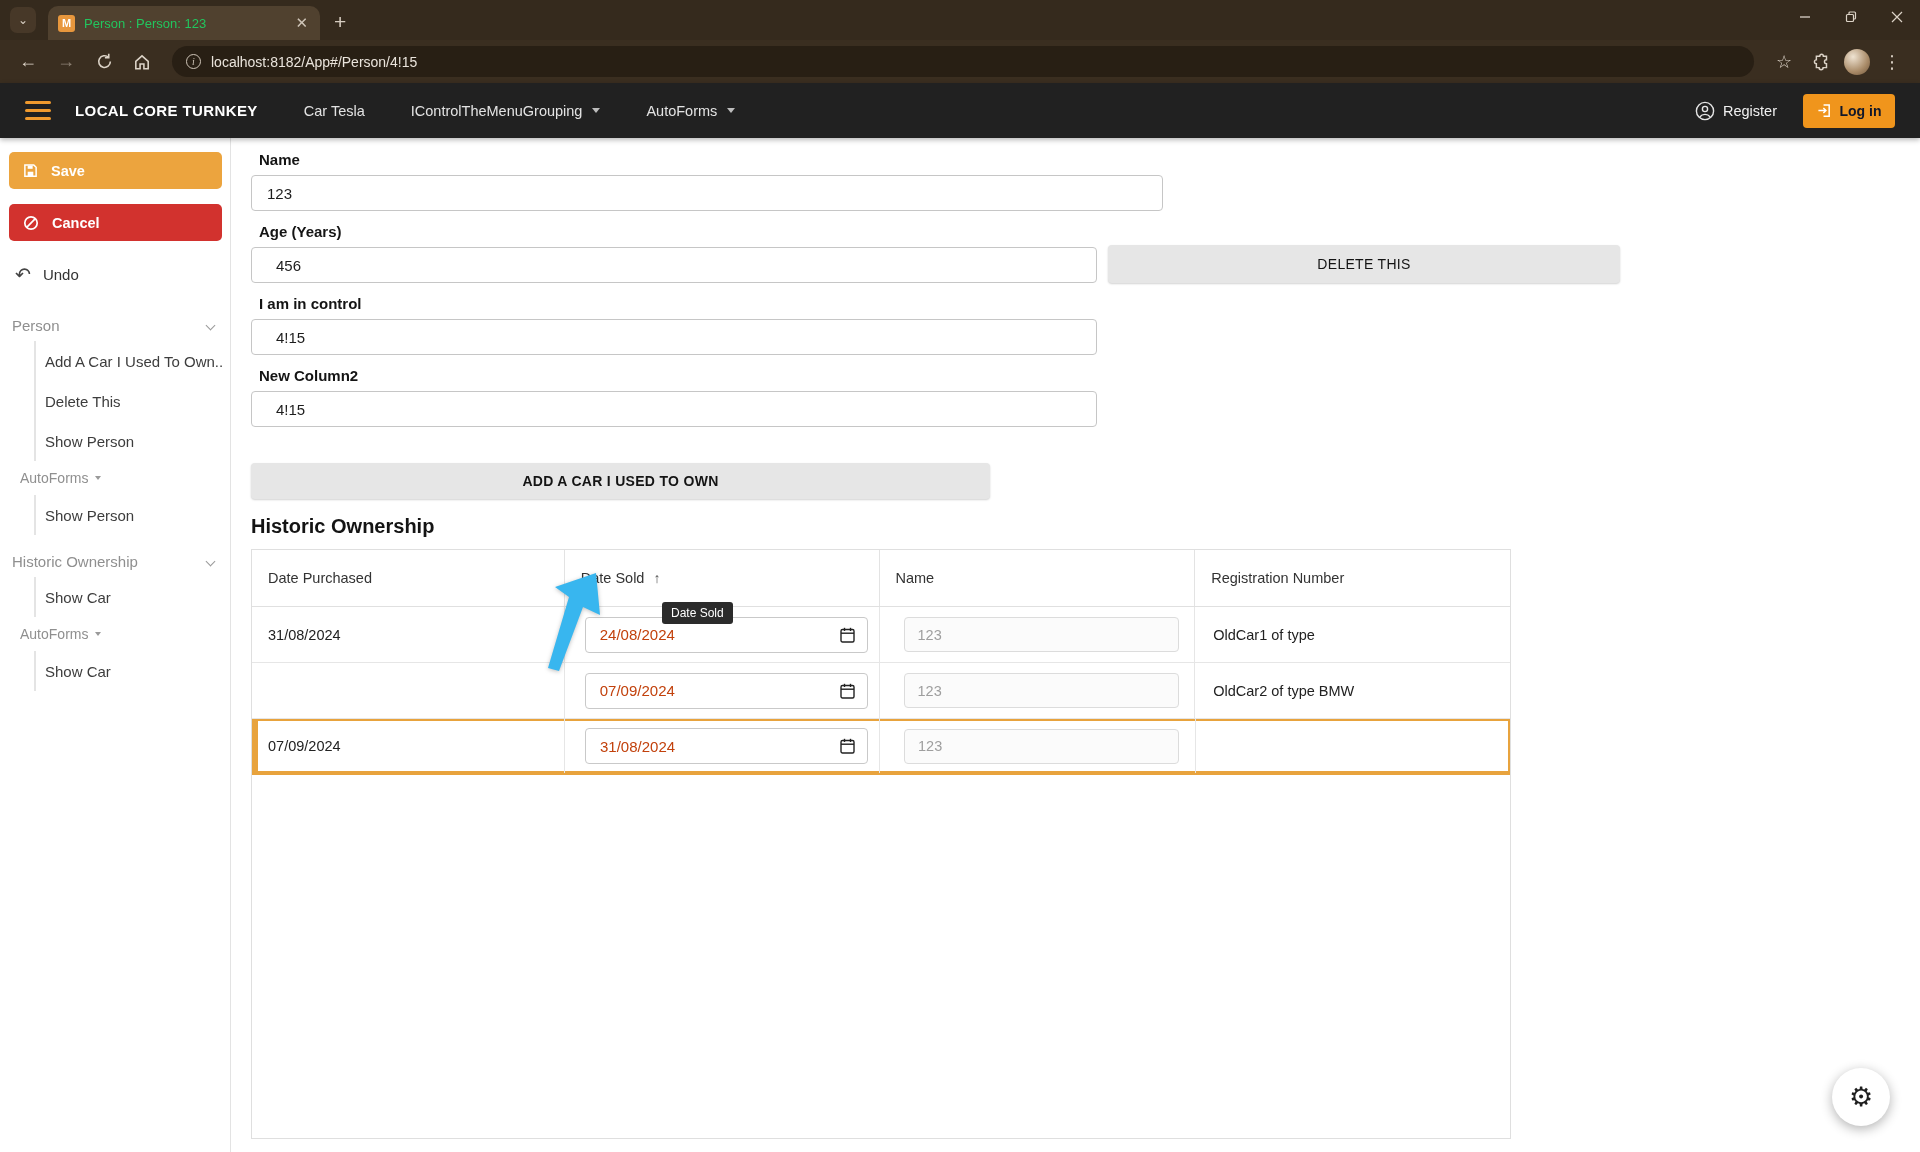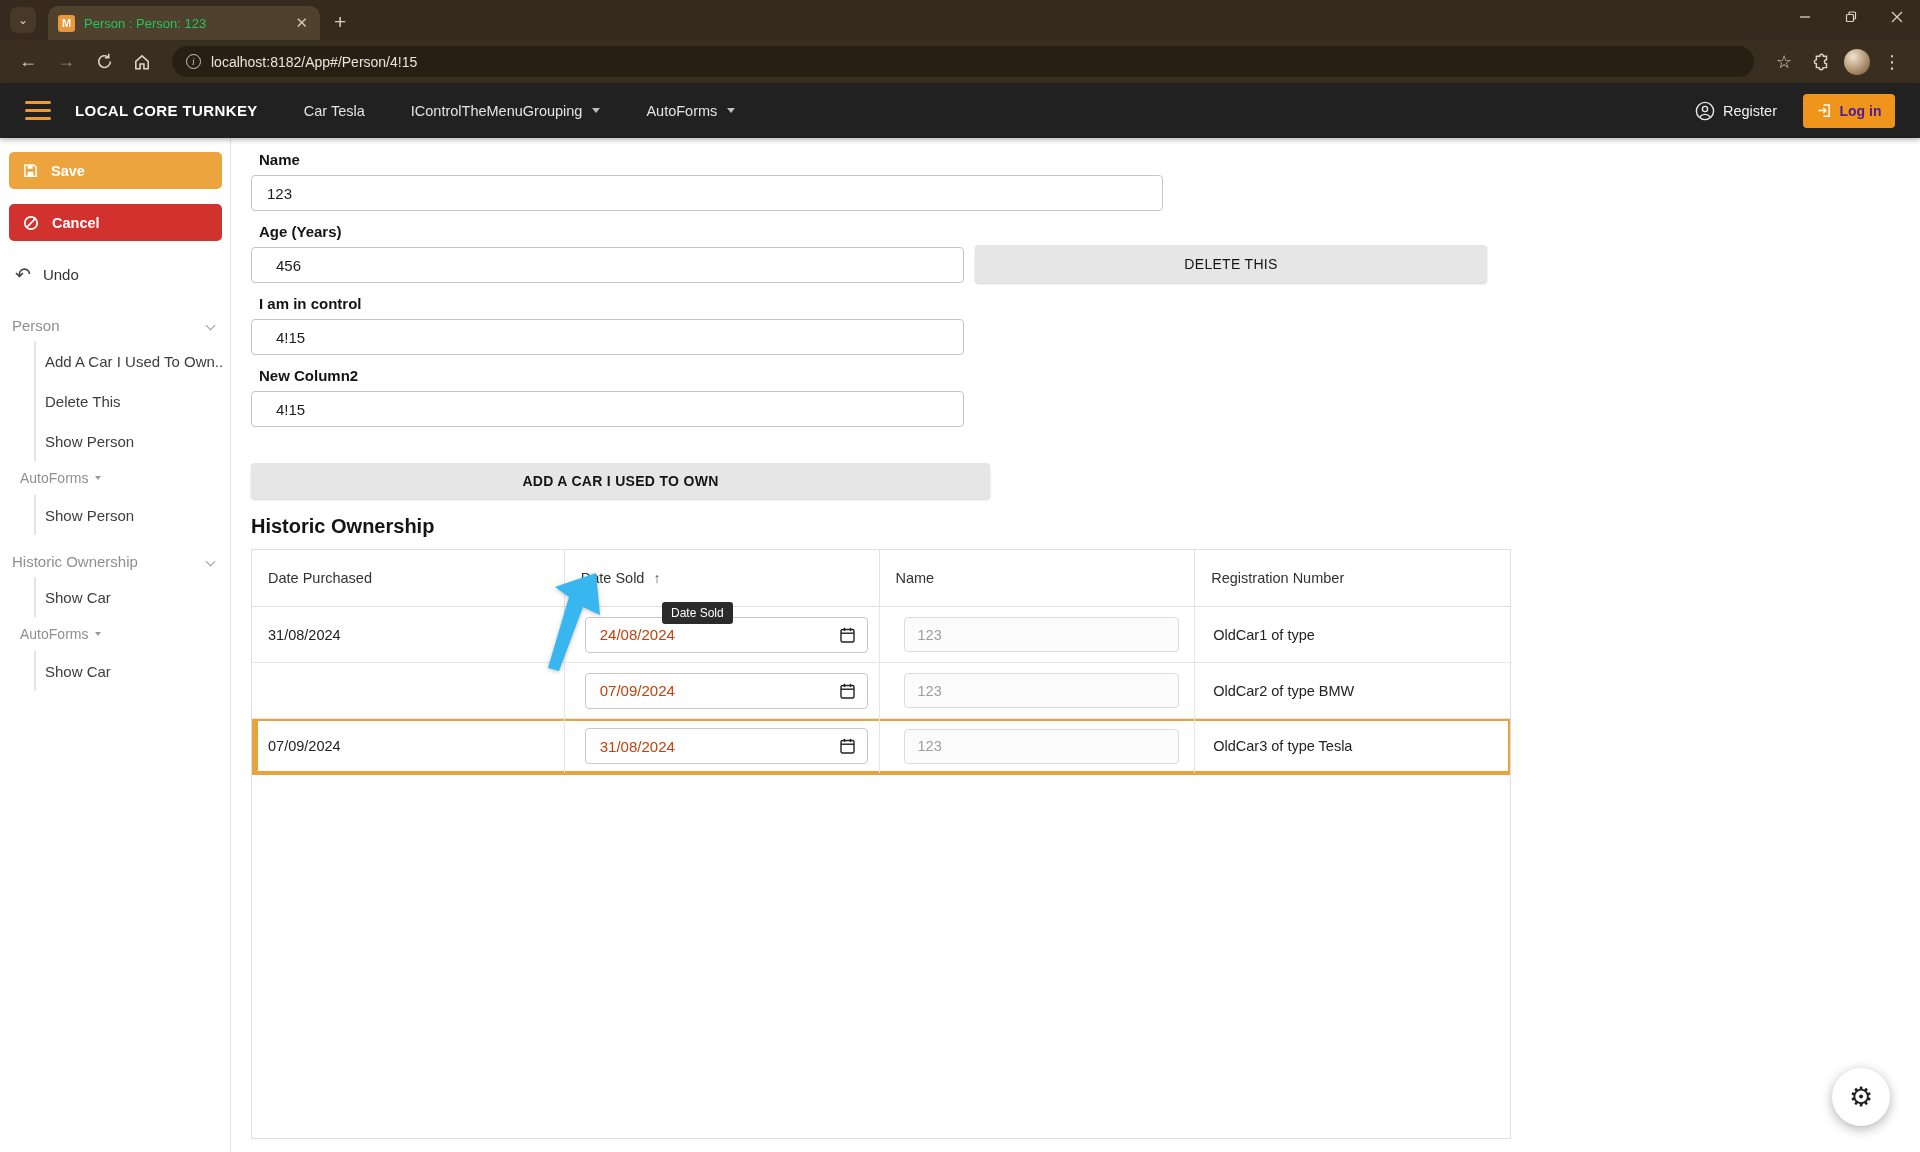--- a/index.html
+++ b/index.html
@@ -38,21 +38,21 @@
   .appnav { height:55px; background:#212121; display:flex; align-items:center; padding:0 25px;
             box-shadow:0 2px 5px rgba(0,0,0,.28); z-index:20; flex:0 0 auto; }
   .burger { width:26px; display:flex; flex-direction:column; gap:5px; margin-right:24px; }
   .burger i { display:block; height:3px; border-radius:2px; background:#F09A2E; }
   .brand { color:#fff; font-weight:bold; font-size:15px; letter-spacing:.4px; margin-right:46px; white-space:nowrap;}
   .navitem { color:#E3E3E3; font-size:14.5px; margin-right:46px; display:flex; align-items:center; gap:10px; white-space:nowrap;}
   .caret { width:0; height:0; border-left:4.5px solid transparent; border-right:4.5px solid transparent;
            border-top:5px solid #BDBDBD; }
   .nav-right { margin-left:auto; display:flex; align-items:center; gap:26px; }
   .register { display:flex; align-items:center; gap:8px; color:#F0F0F0; font-size:14.5px; }
-  .login { width:92px; height:34px; background:#F0951C; border:none; border-radius:4px; color:#4c1d95;
+  .login { width:92px; height:34px; background:#F0951C; border:none; border-radius:4px; color:#0f172a;
            font-weight:bold; font-size:14px; display:flex; align-items:center; justify-content:center; gap:8px;
            font-family:"Liberation Sans",sans-serif; }
 
   
   .workspace { flex:1; display:flex; min-height:0; }
   .sidebar { width:231px; border-right:1px solid #E3E3E3; background:#fff; flex:0 0 auto; }
   .side-btn { height:37px; margin:0 9px; border:none; border-radius:5px; width:213px; color:#fff;
               font-weight:bold; font-size:14.5px; display:flex; align-items:center; gap:13px; padding-left:14px;
               font-family:"Liberation Sans",sans-serif; }
   .save { background:#ECA43E; margin-top:14px; }
@@ -70,21 +70,21 @@
   .subheader { margin-left:20px; height:34px; display:flex; align-items:center; gap:7px; color:#8F8F8F; font-size:14px; }
   .subchev { width:0; height:0; border-left:3.5px solid transparent; border-right:3.5px solid transparent;
              border-top:4px solid #9A9A9A; }
 
   .main { flex:1; padding:13px 0 0 20px; position:relative; background:#fff; }
   .field { margin-bottom:12px; }
   .field label { display:block; font-size:15px; font-weight:bold; color:#141414; margin:0 0 7px 8px; }
   .fld { height:36px; border:1px solid #C6C6C6; border-radius:4px; padding:0 15px; font-size:15px; color:#1d1d1d;
          font-family:"Liberation Sans",sans-serif; background:#fff; }
   .w-name { width:912px; }
-  .w-std { width:713px;padding-left:24px; }
+  .w-std { width:846px;padding-left:24px; }
   .age-row { display:flex; align-items:flex-end; }
   .btn-flat { background:#E6E6E6; border:none; border-radius:4px; color:#141414; font-size:14px;
               letter-spacing:.3px; font-family:"Liberation Sans",sans-serif;
               box-shadow:0 1px 2px rgba(0,0,0,.18); }
   .btn-delete { width:512px; height:38px; margin-left:11px; }
   .btn-add { width:739px; height:36px; margin-top:36px; display:block;font-weight:bold; }
   .section-title { font-size:20px; font-weight:bold; color:#141414; margin:16px 0 0 0; }
 
   
   .tablewrap { margin-top:11px; width:1260px; height:590px; border:1px solid #DFDFDF; position:relative; background:#fff;}
@@ -366,23 +366,20 @@
                   <rect x="1" y="2.5" width="13" height="12.5" rx="1.5" fill="none" stroke="#222" stroke-width="1.4"></rect>
                   <line x1="4.5" y1="0.8" x2="4.5" y2="4" stroke="#222" stroke-width="1.4"></line>
                   <line x1="10.5" y1="0.8" x2="10.5" y2="4" stroke="#222" stroke-width="1.4"></line>
                   <line x1="1" y1="6.2" x2="14" y2="6.2" stroke="#222" stroke-width="1.4"></line>
                 </svg>
             </div>
           </div>
           <div class="td c3">
               <input class="nameinput" disabled="" placeholder="123" style="">
             </div>
-          <div class="td c4">
-              <span>OldCar3 of type Tesla</span>
-            </div>
         </div>
 
         <div class="tooltip">Date Sold</div>
       </div>
 
       <svg class="cursor-arrow" width="58" height="102" viewBox="0 0 58 102">
         <polygon points="50,3 9,17 23,27 2,98 13,101 37,37 54,45" fill="#38B6EF"></polygon>
       </svg>
     </div>
   </div>

